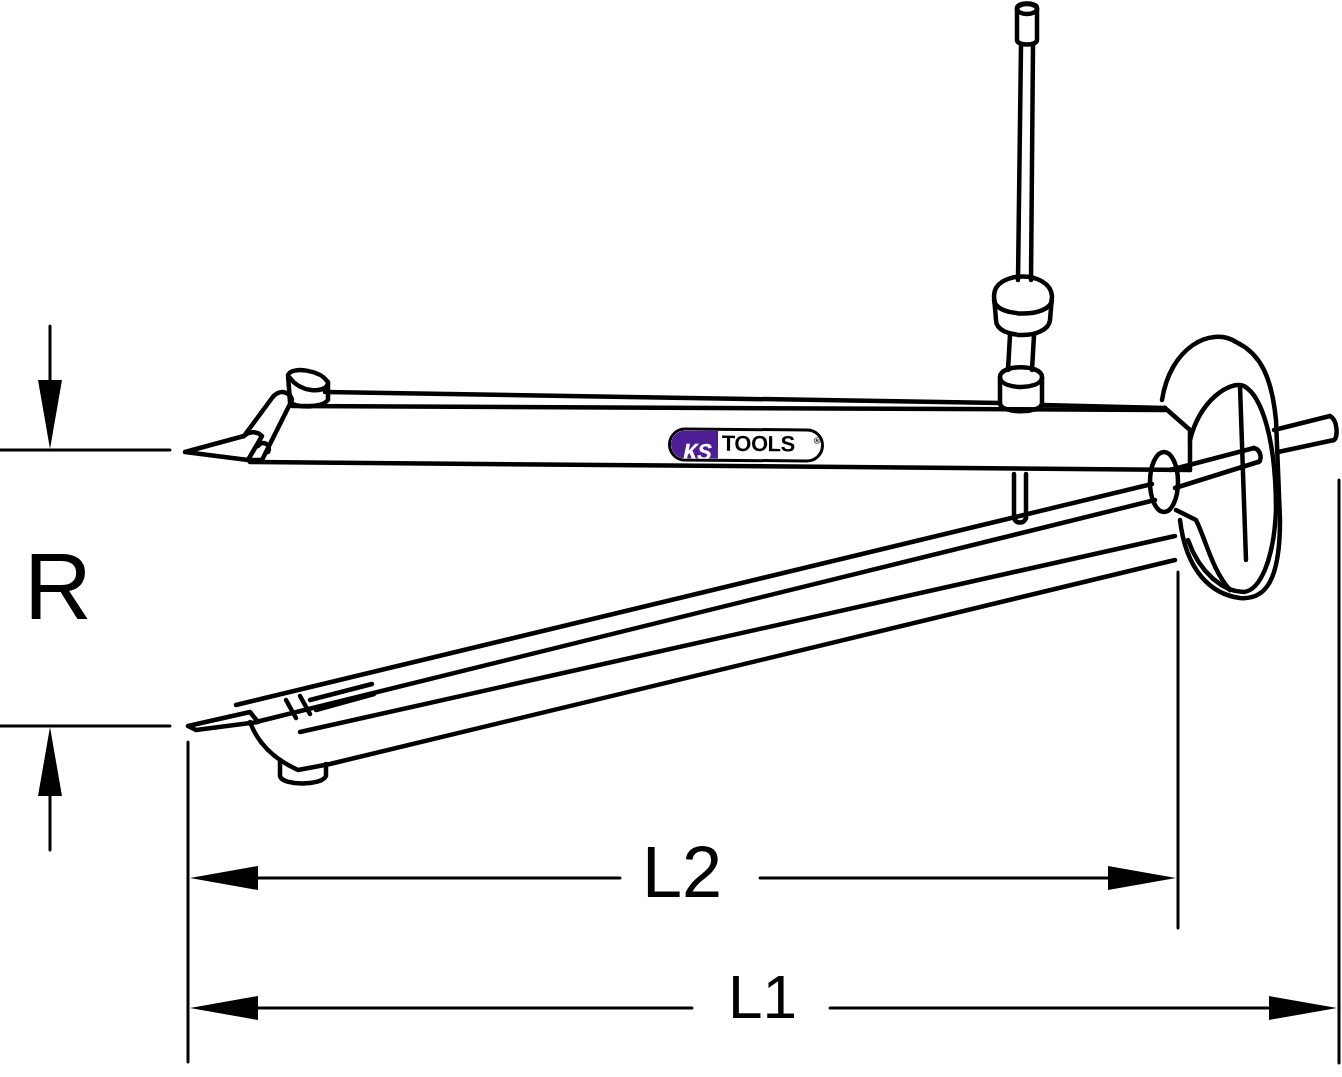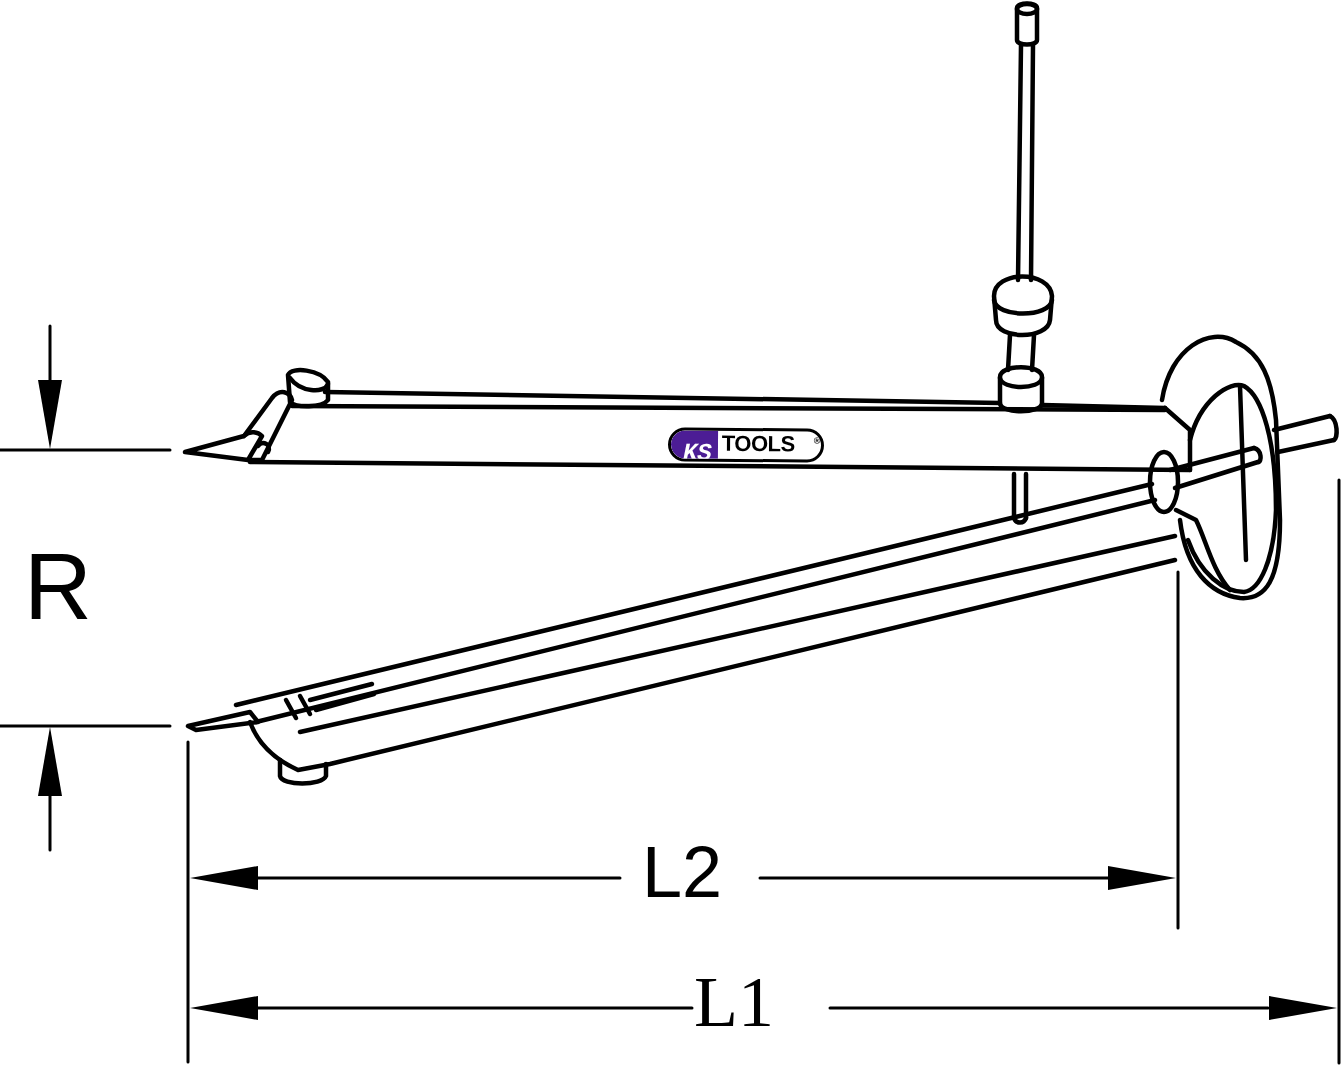--- a/index.html
+++ b/index.html
@@ -7,21 +7,21 @@
   #drawing { position: absolute; left: 0; top: 0; width: 1342px; height: 1077px; }
   .dim-label {
     position: absolute;
     font-family: "Liberation Sans", sans-serif;
     color: #000;
     line-height: 1;
     background: #fff;
   }
   #label-r { left: 24px; top: 540px; font-size: 94px; background: transparent; }
   #label-l2 { left: 634px; top: 836px; font-size: 72px; padding: 0 8px; background: transparent;}
-  #label-l1 { left: 686px; top: 966px; font-size: 72px; padding: 0 8px; background: transparent; font-family: Liberation Serif, serif;}
+  #label-l1 { left: 720px; top: 966px; font-size: 62px; padding: 0 8px; background: transparent;}
   .logo {
     position: absolute; left: 668px; top: 428px; width: 156px; height: 34px;
     border: 3px solid #000; border-radius: 18px; box-sizing: border-box;
     display: flex; align-items: stretch; overflow: hidden; background: #fff;
     transform: rotate(0.4deg);
   }
   .logo-ks {
     background: #4c1d95; color: #fff; font-family: Liberation Mono, monospace;
     font-weight: bold; font-style: italic; font-size: 24px; padding: 16px 6px 0 12px;
     display: flex; align-items: center; border-radius: 14px 0 0 14px;

